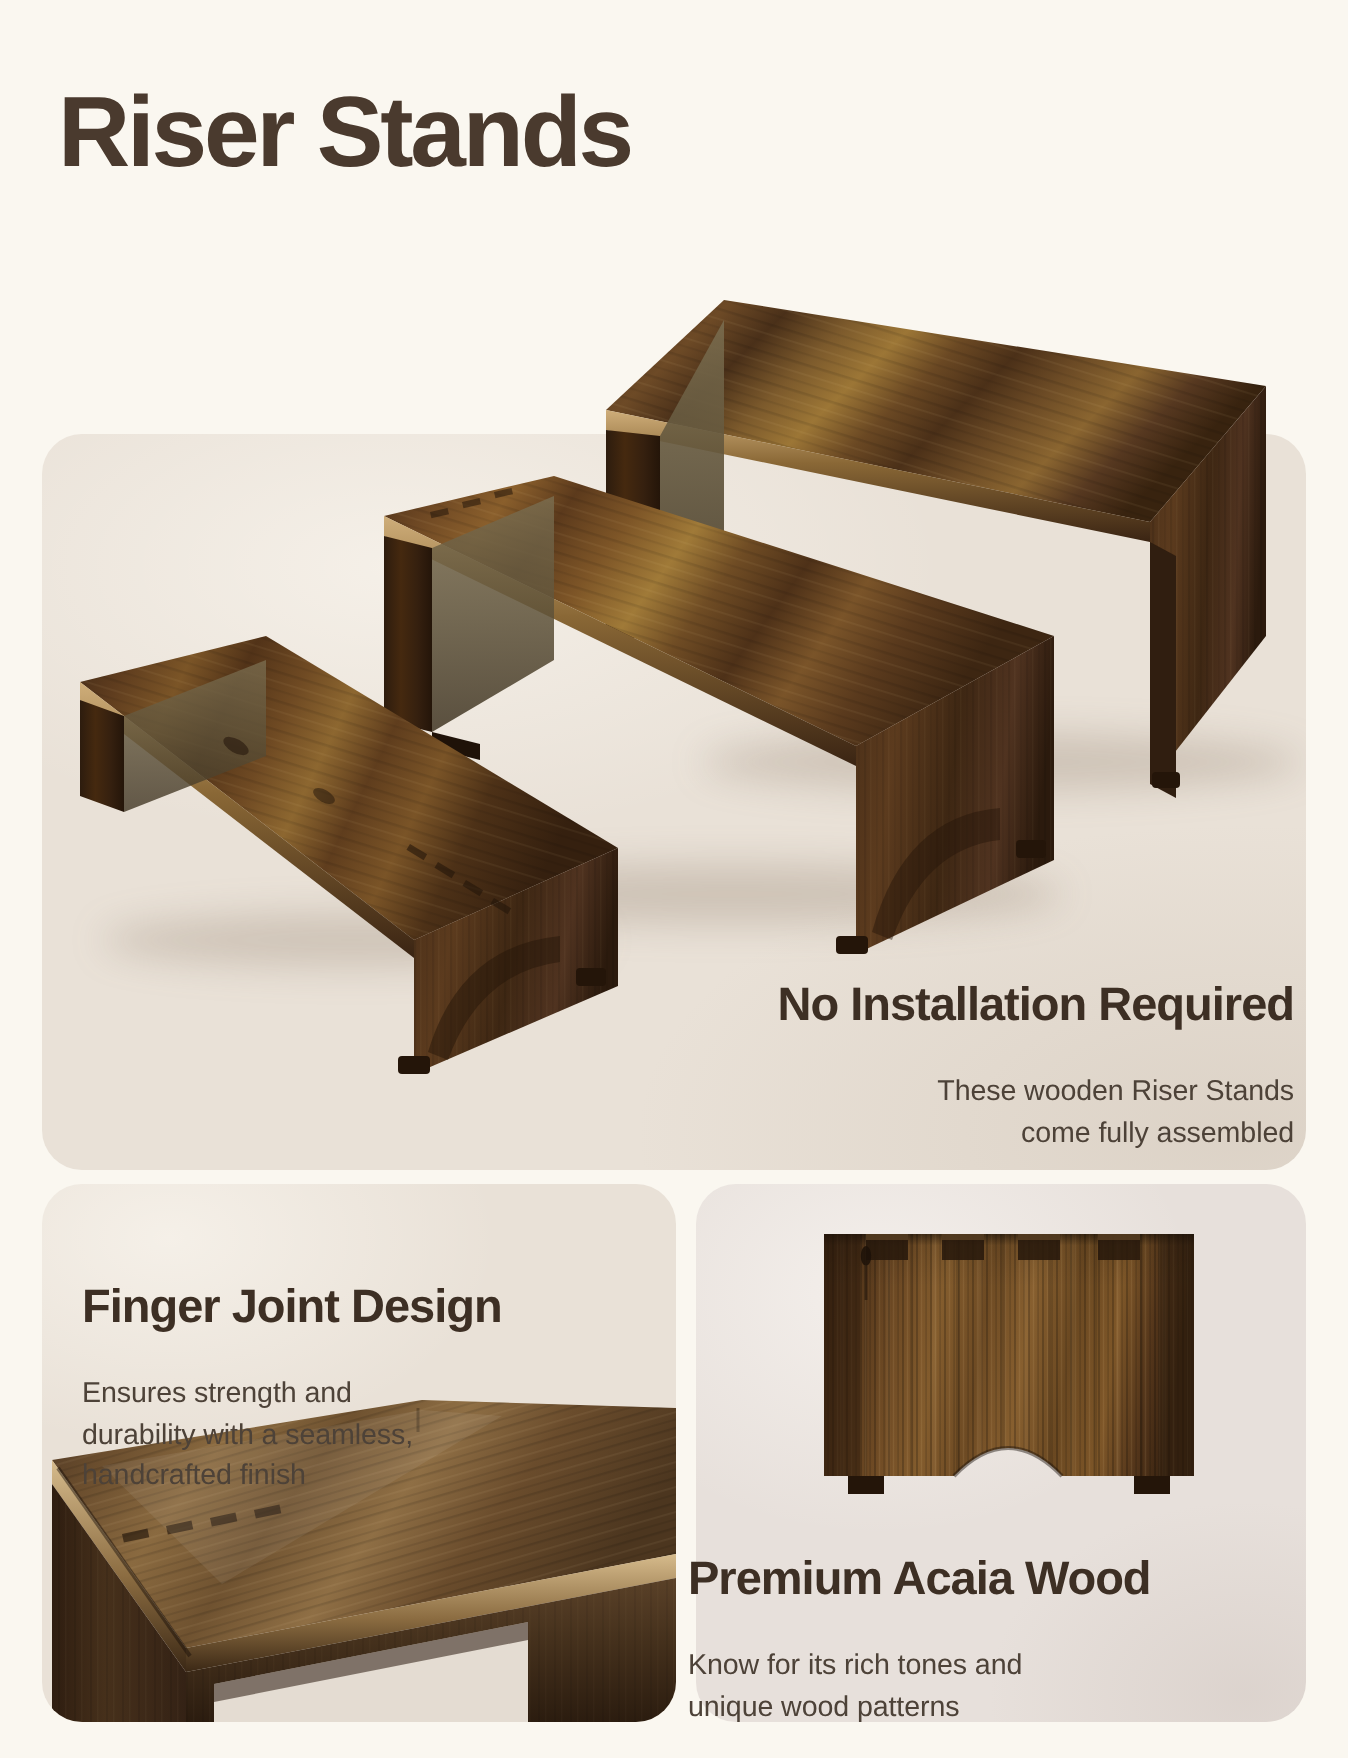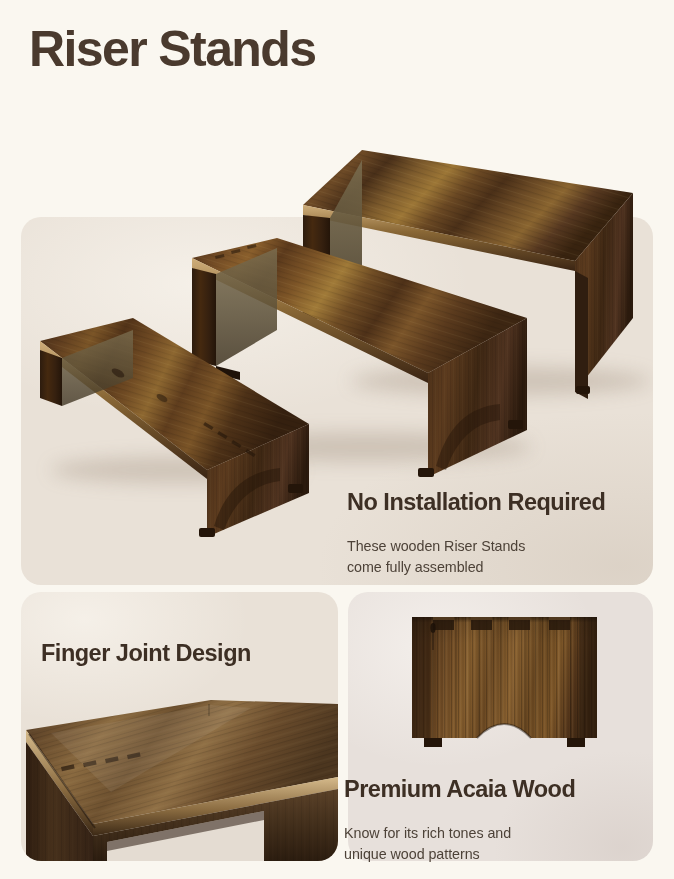--- a/index.html
+++ b/index.html
@@ -34,21 +34,21 @@
     white-space: nowrap;
     
     -webkit-text-stroke: 0.15px #faf7f0;
   }
   #maintitle {
     font-size: 50px;
     font-weight: 700;
     letter-spacing: -1.6px;
     color: #4a3a2e;
     line-height: 1.06;
-    margin-top: 1px;
+    margin-top: 18px;
     white-space: nowrap;
   }
 
   
   .panel {
     position: absolute;
     border-radius: 20px;
     overflow: hidden;
   }
 
@@ -103,20 +103,21 @@
     margin-top: 21px;
     white-space: pre-line;
   }
 
   #hero-text {
     position: absolute;
     left: 347px;
     top: 489px;
     width: 300px;
     z-index: 40;
+    text-align: right;
   }
   #finger-text {
     position: absolute;
     left: 41px;
     top: 640px;
     width: 280px;
     z-index: 40;
   }
   #wood-text {
     position: absolute;
@@ -411,20 +412,23 @@
       <path d="M 8 142 L 74 236" stroke="rgba(20,12,6,0.45)" stroke-width="2" fill="none"></path>
       <path d="M 188 112 L 188 124" stroke="rgba(20,12,6,0.3)" stroke-width="1.5" fill="none"></path>
 
       <polygon points="30,141 190,113 230,116 90,200" fill="#fff" opacity="0.07"></polygon>
     </svg>
   </div>
 </div>
 
 <div id="finger-text">
   <div class="feature-title">Finger Joint Design</div>
+  <div class="feature-sub">Ensures strength and
+durability with a seamless,
+handcrafted finish</div>
 </div>
 
 <div class="panel" id="panel-wood">
   <div id="wood-img">
     <svg width="191" height="140" viewBox="0 0 191 140" xmlns="http://www.w3.org/2000/svg">
       <defs>
         <linearGradient id="awBody" x1="0" y1="0" x2="1" y2="0.1">
           <stop offset="0%" stop-color="#3b2512"></stop>
           <stop offset="10%" stop-color="#52351a"></stop>
           <stop offset="22%" stop-color="#6e4a24"></stop>

